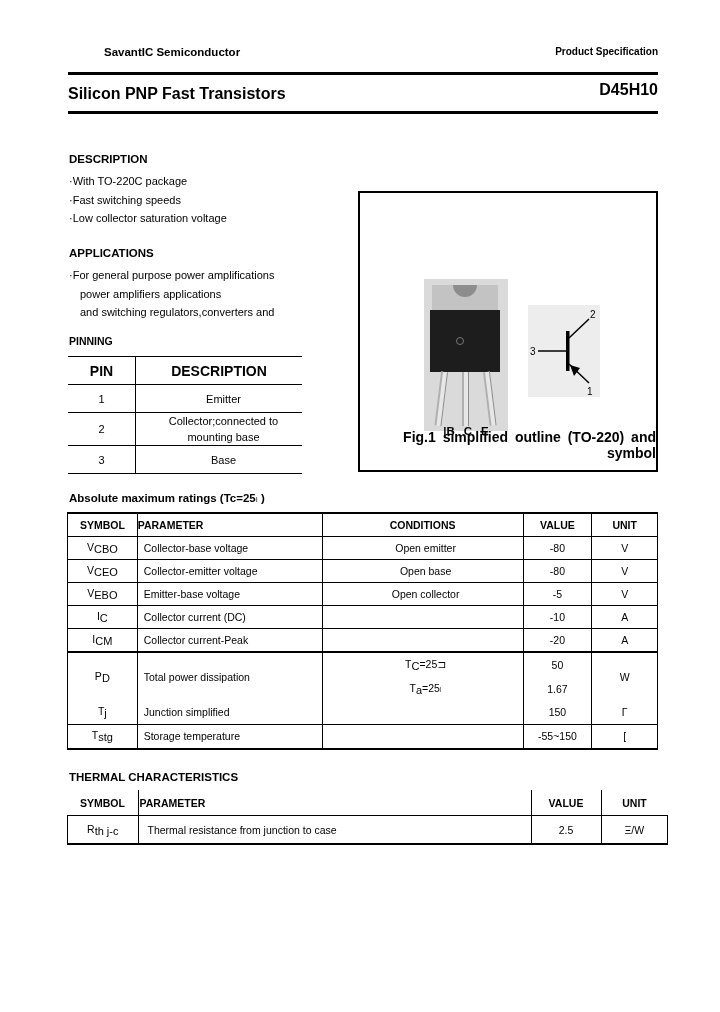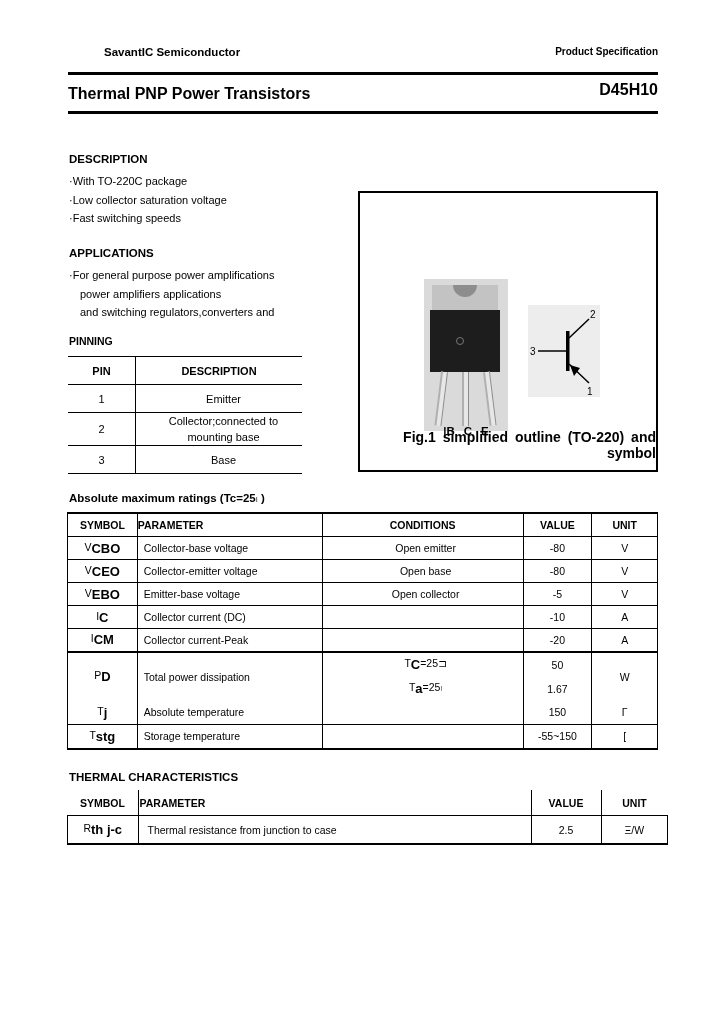--- a/index.html
+++ b/index.html
@@ -22,21 +22,21 @@
   .desc-list{left:69px;top:172px;font-size:11px;line-height:18.5px;}
   .app-head{left:69px;top:247px;}
   .app-list{left:69px;top:266px;font-size:11px;line-height:18.5px;}
   .app-list .cont{padding-left:11px;}
   
   .pin-head{left:69px;top:335px;font-size:10.5px;font-weight:bold;}
   .pin-table{left:68px;top:356px;border-collapse:collapse;table-layout:fixed;width:233px;font-size:11px;}
   .pin-table tr{height:28px;}
   .pin-table tr.tall{height:30px;}
   .pin-table th,.pin-table td{border-bottom:1px solid #000;padding:0;vertical-align:middle;}
-  .pin-table th{border-top:1px solid #000;font-size:11px;}
+  .pin-table th{border-top:1px solid #000;font-size:14px;}
   .pin-table .c1{width:67px;text-align:center;border-right:1px solid #000;}
   .pin-table .c2{width:166px;text-align:center;padding-left:9px;}
   .pin-table th.c2{text-align:center;padding-left:0;}
   .wrap-narrow{display:inline-block;width:128px;line-height:16px;}
   
   .figbox{left:358px;top:191px;width:300px;height:281px;border:2px solid #000;box-sizing:border-box;}
   .photo{position:absolute;left:64px;top:86px;width:84px;height:152px;background:#dadada;}
   .tab{position:absolute;left:8px;top:6px;width:66px;height:28px;background:#c3c3c3;}
   .tab-hole{position:absolute;left:21px;top:0px;width:24px;height:12px;background:#8d8d8d;border-radius:0 0 12px 12px;}
   .pkg-body{position:absolute;left:6px;top:31px;width:70px;height:62px;background:#1d1d1d;}
@@ -59,50 +59,50 @@
   .col-par{width:182px;text-align:left;}
   .col-con{width:198px;text-align:center;}
   .col-val{width:67px;text-align:center;}
   .col-unit{width:64px;text-align:center;}
   td.col-par,td.col-con{padding-left:6px;}
   .amr-table tr.r-icm td{border-bottom-width:2px;}
   .amr-table tr.row-pd td{border-bottom:0;height:48px;}
   .amr-table tr.row-tj td{border-top:0;height:23px;}
   .amr-table tr.row-tstg td{border-bottom-width:2px;height:23px;}
   .pd-stack{display:flex;flex-direction:column;justify-content:space-around;height:48px;}
-  .sub{font-size:13px;vertical-align:-2px;font-weight:bold;}
+  .sub{font-size:11px;vertical-align:-2px;}
   
   .th-head{left:69px;top:771px;font-size:11.5px;font-weight:bold;}
   .th-table{left:67px;top:790px;border-collapse:collapse;table-layout:fixed;width:591px;font-size:10.5px;}
   .th-table th{height:23px;border-bottom:1px solid #000;font-size:10.5px;}
   .th-table th:not(:last-child){border-right:1px solid #000;}
   .th-table td{height:25px;border:1px solid #000;border-bottom-width:2px;vertical-align:middle;}
   .th-col-sym{width:68px;text-align:center;}
   .th-col-par{width:390px;text-align:left;}
   .th-table td.th-col-par{padding-left:9px;}
   .th-col-val{width:67px;text-align:center;}
   .th-col-unit{width:64px;text-align:center;}
 </style>
 </head>
 <body>
 
 <div class="page">
 
   <div class="abs hdr-left">SavantIC Semiconductor</div>
   <div class="abs hdr-right">Product Specification</div>
   <div class="abs rule rule1"></div>
-  <div class="abs title-left">Thermal PNP Power Transistors</div>
+  <div class="abs title-left">Silicon PNP Fast Transistors</div>
   <div class="abs title-right">D45H10</div>
   <div class="abs rule rule2"></div>
 
   <div class="abs sec-head desc-head">DESCRIPTION</div>
   <div class="abs desc-list">
     <div>·With TO-220C package</div>
+    <div>·Fast switching speeds</div>
     <div>·Low collector saturation voltage</div>
-    <div>·Fast switching speeds</div>
   </div>
 
   <div class="abs sec-head app-head">APPLICATIONS</div>
   <div class="abs app-list">
     <div>·For general purpose power amplifications</div>
     <div class="cont">power amplifiers applications</div>
     <div class="cont">and switching regulators,converters and</div>
   </div>
 
   <div class="abs pin-head">PINNING</div>
@@ -219,21 +219,21 @@
       <td class="col-val">
         <div class="pd-stack">
           <div>50</div>
           <div>1.67</div>
         </div>
       </td>
       <td class="col-unit">W</td>
     </tr>
     <tr class="row-tj">
       <td class="col-sym"><span>T</span><span class="sub">j</span></td>
-      <td class="col-par">Absolute temperature</td>
+      <td class="col-par">Junction simplified</td>
       <td class="col-con"></td>
       <td class="col-val">150</td>
       <td class="col-unit">Γ</td>
     </tr>
     <tr class="row-tstg">
       <td class="col-sym"><span>T</span><span class="sub">stg</span></td>
       <td class="col-par">Storage temperature</td>
       <td class="col-con"></td>
       <td class="col-val">-55~150</td>
       <td class="col-unit">[</td>

